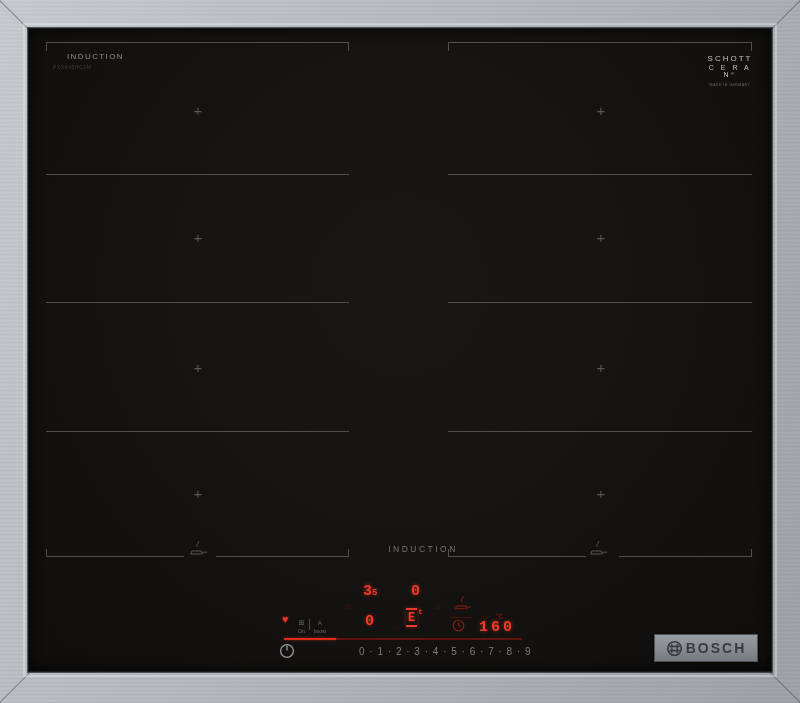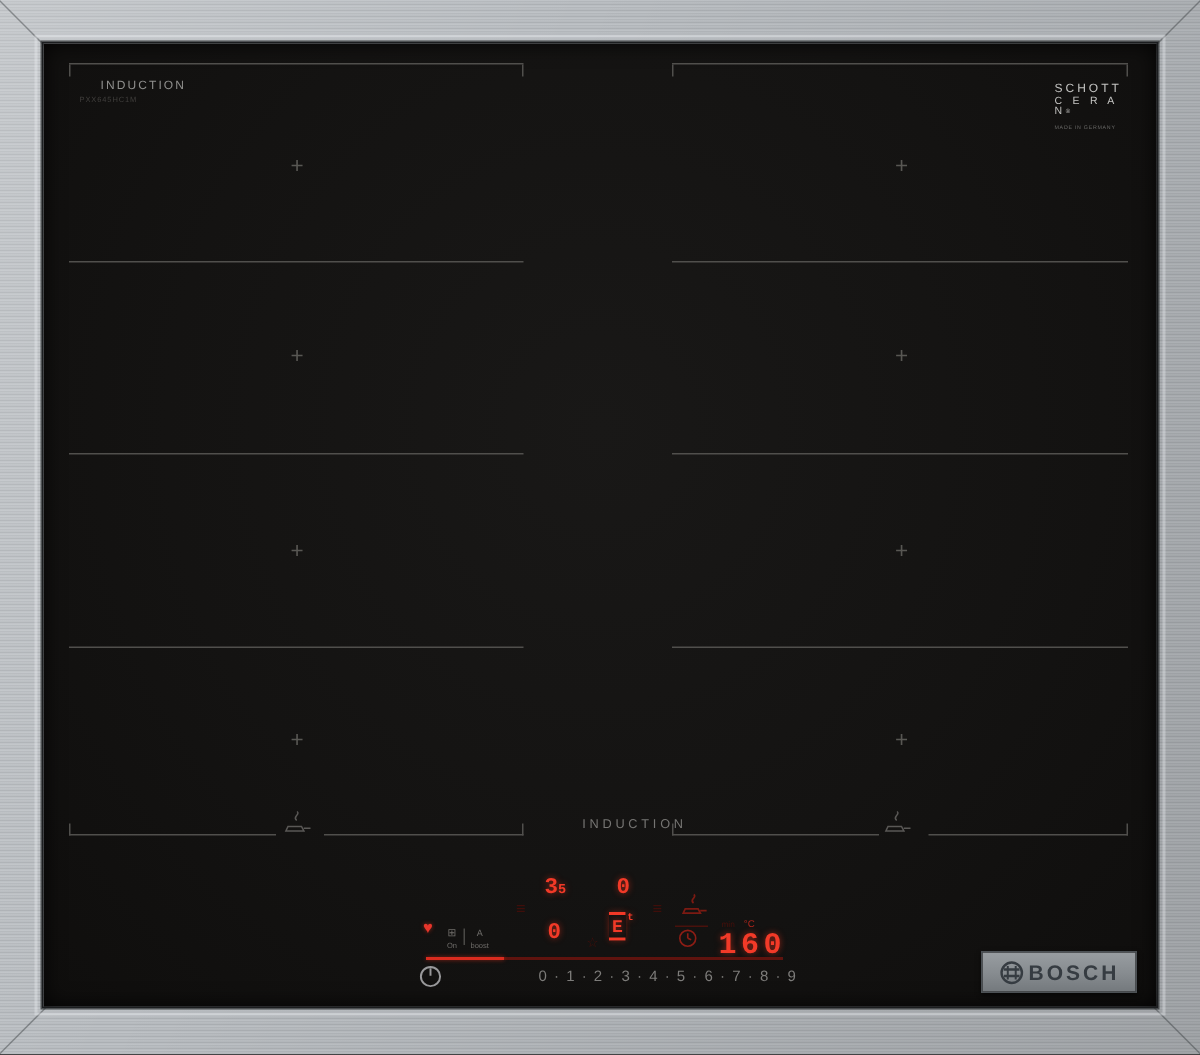--- a/index.html
+++ b/index.html
@@ -30,21 +30,21 @@
   .bracket-top::before{left:0;} .bracket-top::after{right:0;}
   .bracket-bot{position:absolute;height:8px;}
   .bracket-bot .seg{position:absolute;bottom:0;height:1px;background:#504f4c;}
   .bracket-bot::before,.bracket-bot::after{content:"";position:absolute;bottom:0;width:1px;height:8px;background:#504f4c;}
   .bracket-bot::before{left:0;} .bracket-bot::after{right:0;}
   .plus{position:absolute;width:20px;height:20px;color:#585753;font-size:15px;line-height:20px;text-align:center;font-weight:400;}
   .pansvg{position:absolute;}
   
   .induction{position:absolute;left:38px;top:23px;color:#8f8f8d;font-size:8px;letter-spacing:1.4px;}
   .modelno{position:absolute;left:24px;top:35px;color:#413f3d;font-size:5px;letter-spacing:.6px;}
-  .schott{position:absolute;left:674px;top:25px;width:54px;color:#c3c3c1;}
+  .schott{position:absolute;left:674px;top:25px;width:54px;text-align:center;color:#c3c3c1;}
   .schott .l1{font-size:8px;letter-spacing:2px;}
   .schott .l2{font-size:7px;letter-spacing:2.5px;margin-top:1px;}
   .schott .sub{font-size:3.5px;color:#696967;margin-top:5px;letter-spacing:.5px;}
   .exclusiv{position:absolute;left:348px;top:515px;width:92px;text-align:center;color:#767573;font-size:8.5px;letter-spacing:2.5px;}
   
   .seg7{font-family:Liberation Mono, monospace;font-weight:bold;color:#f23a28;text-shadow:0 0 4px rgba(255,55,30,.55);}
   .heart{position:absolute;left:253px;top:584px;color:#e8352b;font-size:11px;text-shadow:0 0 3px rgba(255,55,30,.5);}
   .aux{position:absolute;left:269px;top:590px;display:flex;align-items:flex-start;gap:4px;color:#6f6d6a;}
   .aux .g{font-size:7px;line-height:8px;}
   .aux .t{font-size:5px;line-height:5px;margin-top:1px;}
@@ -58,21 +58,21 @@
   .fb-l{left:315px;top:572px;} .fb-r{left:406px;top:572px;}
   .star{position:absolute;left:362px;top:594px;color:#47100b;font-size:9px;}
   .transfer{position:absolute;left:377px;top:579px;}
   .transfer .e{display:inline-block;border-top:2px solid #f23a28;border-bottom:2px solid #f23a28;padding:1px 2px 0 2px;font-size:12px;box-shadow:0 0 4px rgba(255,55,30,.35);}
   .transfer .tt{font-size:7px;vertical-align:top;margin-left:1px;}
   .fryline{position:absolute;left:421px;top:588px;width:22px;height:1px;background:#4a110c;}
   .clocksvg{position:absolute;left:423px;top:590px;}
   .units{position:absolute;left:452px;top:584px;display:flex;gap:6px;align-items:baseline;}
   .units .min{color:#47100b;font-size:5.5px;}
   .units .degc{color:#a5241b;font-size:6.5px;}
-  .timerval{position:absolute;left:450px;top:590px;font-size:20px;letter-spacing:3px;}
+  .timerval{position:absolute;left:450px;top:590px;font-size:15px;letter-spacing:3px;}
   .track{position:absolute;left:255px;top:609px;width:238px;height:2px;background:#5f130e;}
   .track::before{content:"";position:absolute;left:0;top:0;width:52px;height:2px;background:#d92b1e;box-shadow:0 0 3px rgba(255,50,30,.5);}
   .powerbtn{position:absolute;left:250px;top:614px;width:16px;height:16px;}
   .digitsrow{position:absolute;left:286px;top:617px;width:210px;color:#7d7c7a;font-size:10px;letter-spacing:1px;white-space:nowrap;padding-left:44px;}
   
   .plate{
     position:absolute;left:625px;top:605px;width:104px;height:28px;
     background:linear-gradient(180deg,#989da1 0%,#868b8f 55%,#74797d 100%);
     border:1px solid #4c5155;display:flex;align-items:center;justify-content:center;gap:3px;
     box-shadow:0 1px 3px rgba(0,0,0,.6);

